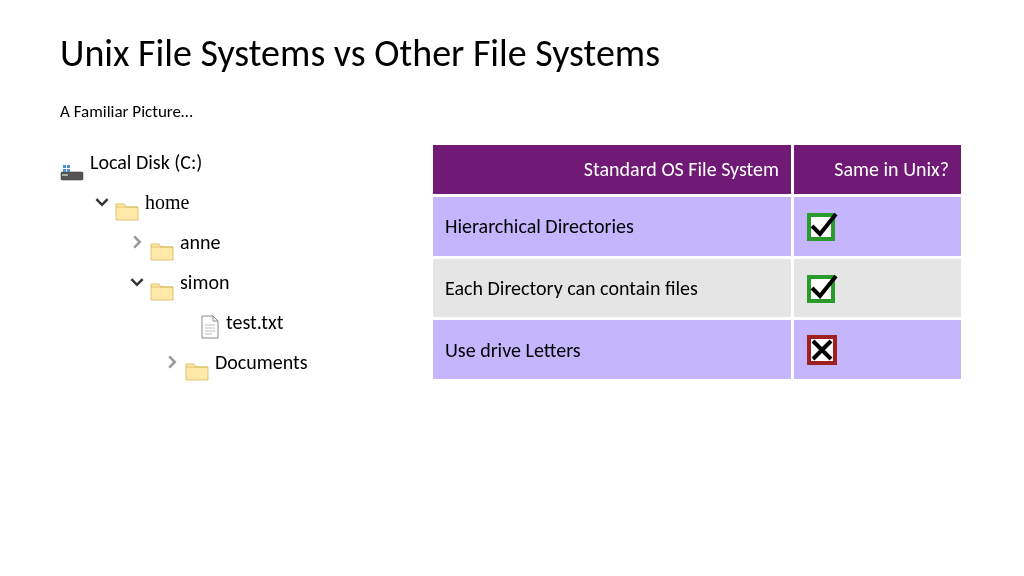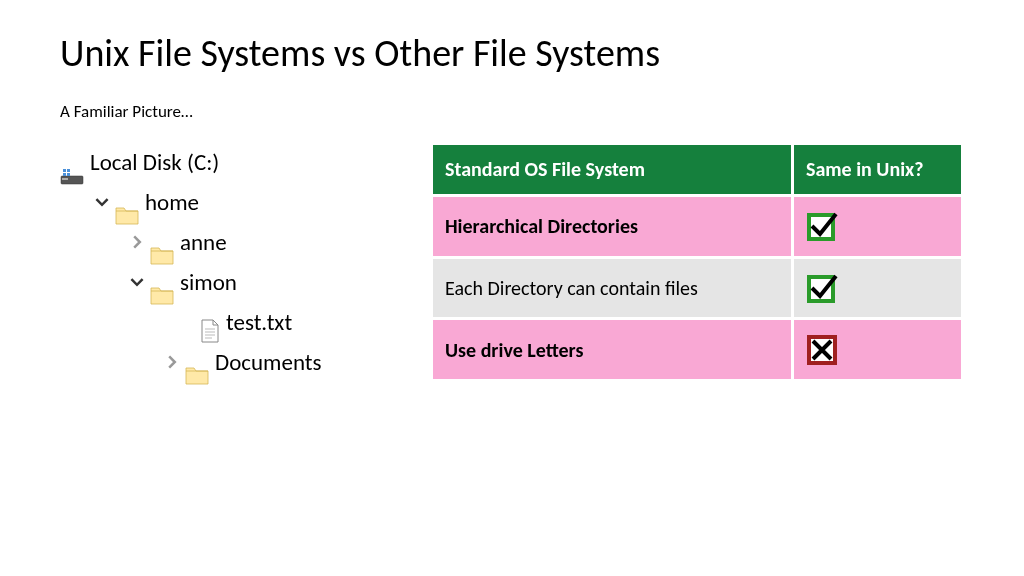--- a/index.html
+++ b/index.html
@@ -20,31 +20,31 @@
       font-size: 17px;
       font-weight: 400;
       margin-bottom: 20px;
     }
     .content {
       display: flex;
       gap: 60px;
     }
     .tree {
       flex: 0 0 310px;
-      font-size: 23px;
+      font-size: 20px;
       line-height: 2.2;
     }
     .tree-node {
       display: flex;
       align-items: center;
       gap: 6px;
       height: 40px;
     }
     .indent-0 { padding-left: 0; }
-    .indent-1 { padding-left: 35px; }
+    .indent-1 { padding-left: 35px; font-family: Liberation Serif, serif; }
     .indent-2 { padding-left: 70px; }
     .indent-3 { padding-left: 105px; }
     .indent-4 { padding-left: 140px; }
     .expander {
       width: 14px;
       height: 14px;
       display: inline-flex;
       align-items: center;
       justify-content: center;
     }
@@ -68,25 +68,26 @@
       border-collapse: collapse;
       width: 100%;
       font-size: 20px;
     }
     .table td, .table th {
       padding: 8px 12px;
       text-align: left;
       border: 3px solid #fff;
     }
     .th-row td {
-      background: #15803d;
+      background: #701a75;
       color: #fff;
-      font-weight: 700;
-    }
-    .row-odd td { background: #f9a8d4; font-weight: bold; }
+      font-weight: 400;
+      text-align: right;
+    }
+    .row-odd td { background: #c4b5fd; }
     .row-even td { background: #e5e5e5; }
     .col-status { text-align: center; width: 170px; margin-left: 32px; }
     .status-icon {
       display: inline-block;
       width: 32px;
       height: 32px;
       vertical-align: middle;
     }
   </style>
 </head>

